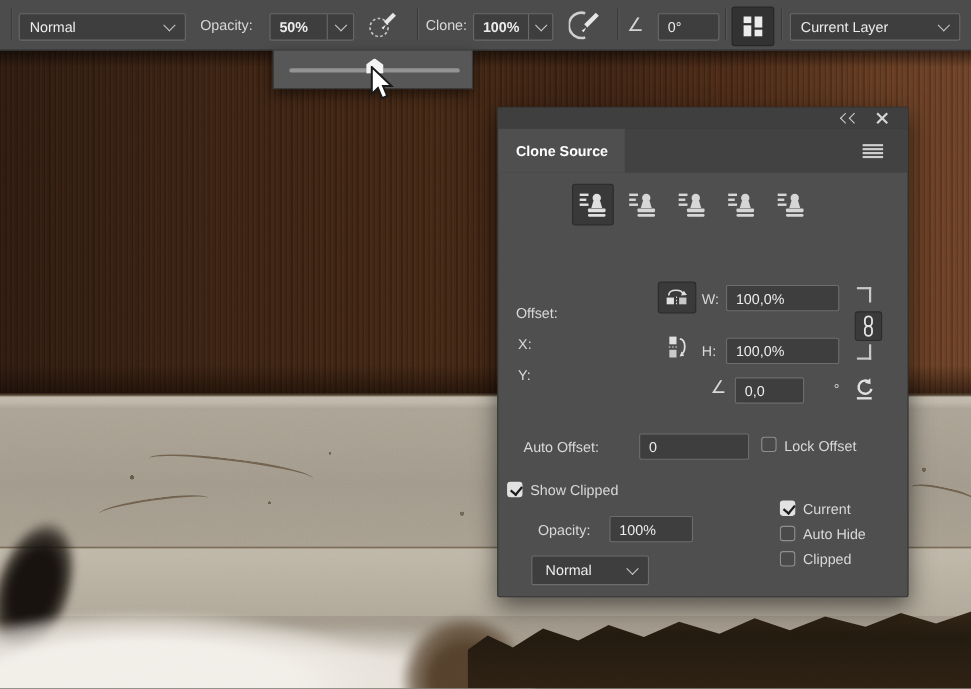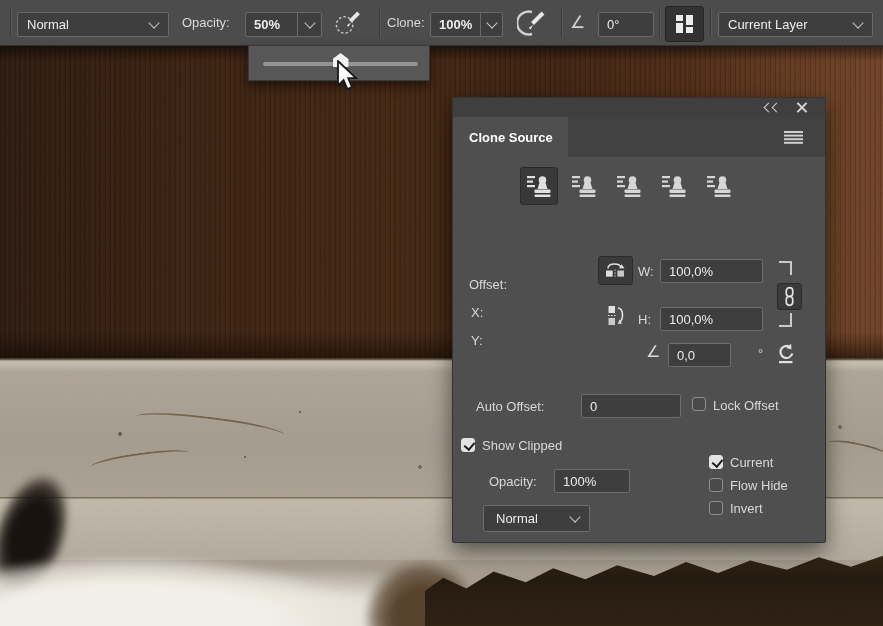--- a/index.html
+++ b/index.html
@@ -380,24 +380,24 @@
 
       <span class="cb checked" style="left:256px;top:298px"></span>
       <span class="plabel" style="left:277px;top:298px">Current</span>
 
       <span class="plabel" style="left:36px;top:317px">Opacity:</span>
       <div class="pfield" style="left:101px;top:312px;width:76px">
         <span>100%</span>
       </div>
 
       <span class="cb" style="left:256px;top:321px"></span>
-      <span class="plabel" style="left:277px;top:321px">Flow Hide</span>
+      <span class="plabel" style="left:277px;top:321px">Auto Hide</span>
 
       <span class="cb" style="left:256px;top:344px"></span>
-      <span class="plabel" style="left:277px;top:344px">Invert</span>
+      <span class="plabel" style="left:277px;top:344px">Clipped</span>
 
       <div class="pcombo" style="left:30px;top:348px;width:107px">
         <span class="val">Normal</span>
         <span class="chev"></span>
       </div>
     </div>
   </div>
 
   <div class="cursor">
     <svg width="26" height="32" viewBox="0 0 13 16">

